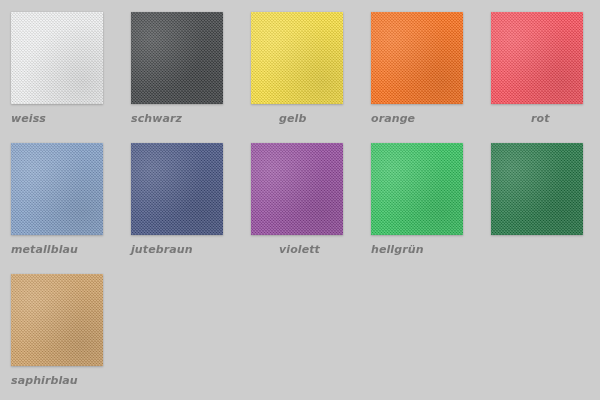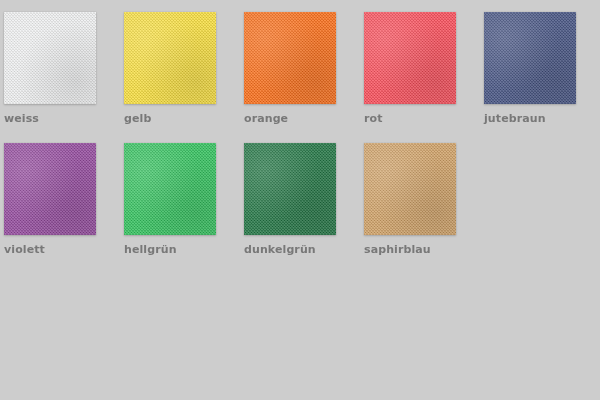--- a/index.html
+++ b/index.html
@@ -13,26 +13,27 @@
     background: #cdcdcd;
     font-family: "DejaVu Sans", sans-serif;
     overflow: hidden;
   }
 
   #swatch-grid {
     position: relative;
     width: 600px;
     height: 400px;
     box-sizing: border-box;
-    padding: 12px 0 0 4px;
+    padding: 12px 0 0 11px;
     display: grid;
     grid-template-columns: repeat(5, 120px);
     grid-auto-rows: 131px;
     align-content: start;
     justify-content: start;
+    font-style: italic;
   }
 
   .swatch-cell {
     position: relative;
     width: 120px;
     height: 131px;
   }
 
   .swatch-chip {
     position: relative;
@@ -95,44 +96,51 @@
 </style>
 </head>
 <body>
 
 <div id="swatch-grid" style="background: rgb(205, 205, 205);">
     <div class="swatch-cell">
       <div class="swatch-chip" style="background-color: rgb(239, 240, 241);"></div>
       <div class="swatch-label" style="color: rgb(120, 120, 120);">weiss</div>
     </div>
     <div class="swatch-cell">
+      <div class="swatch-chip" style="background-color: rgb(58, 61, 64);"></div>
+      <div class="swatch-label" style="color: rgb(120, 120, 120);">schwarz</div>
+    </div>
+    <div class="swatch-cell">
       <div class="swatch-chip" style="background-color: rgb(248, 222, 58);"></div>
-      <div class="swatch-label" style="color: rgb(120, 120, 120);">gelb</div>
+      <div class="swatch-label" style="color: rgb(120, 120, 120); margin-left: 28px;">gelb</div>
     </div>
     <div class="swatch-cell">
       <div class="swatch-chip" style="background-color: rgb(251, 107, 20);"></div>
       <div class="swatch-label" style="color: rgb(120, 120, 120);">orange</div>
     </div>
     <div class="swatch-cell">
       <div class="swatch-chip" style="background-color: rgb(250, 74, 86);"></div>
-      <div class="swatch-label" style="color: rgb(120, 120, 120);">rot</div>
+      <div class="swatch-label" style="color: rgb(120, 120, 120); margin-left: 40px;">rot</div>
+    </div>
+    <div class="swatch-cell">
+      <div class="swatch-chip" style="background-color: rgb(127, 157, 198);"></div>
+      <div class="swatch-label" style="color: rgb(120, 120, 120);">metallblau</div>
     </div>
     <div class="swatch-cell">
       <div class="swatch-chip" style="background-color: rgb(65, 79, 128);"></div>
       <div class="swatch-label" style="color: rgb(120, 120, 120);">jutebraun</div>
     </div>
     <div class="swatch-cell">
       <div class="swatch-chip" style="background-color: rgb(145, 70, 155);"></div>
-      <div class="swatch-label" style="color: rgb(120, 120, 120);">violett</div>
+      <div class="swatch-label" style="color: rgb(120, 120, 120); margin-left: 28px;">violett</div>
     </div>
     <div class="swatch-cell">
       <div class="swatch-chip" style="background-color: rgb(46, 193, 90);"></div>
       <div class="swatch-label" style="color: rgb(120, 120, 120);">hellgrün</div>
     </div>
     <div class="swatch-cell">
       <div class="swatch-chip" style="background-color: rgb(29, 115, 64);"></div>
-      <div class="swatch-label" style="color: rgb(120, 120, 120);">dunkelgrün</div>
     </div>
     <div class="swatch-cell">
       <div class="swatch-chip" style="background-color: rgb(207, 160, 99);"></div>
       <div class="swatch-label" style="color: rgb(120, 120, 120);">saphirblau</div>
     </div>
   </div>
 
 </body></html>

